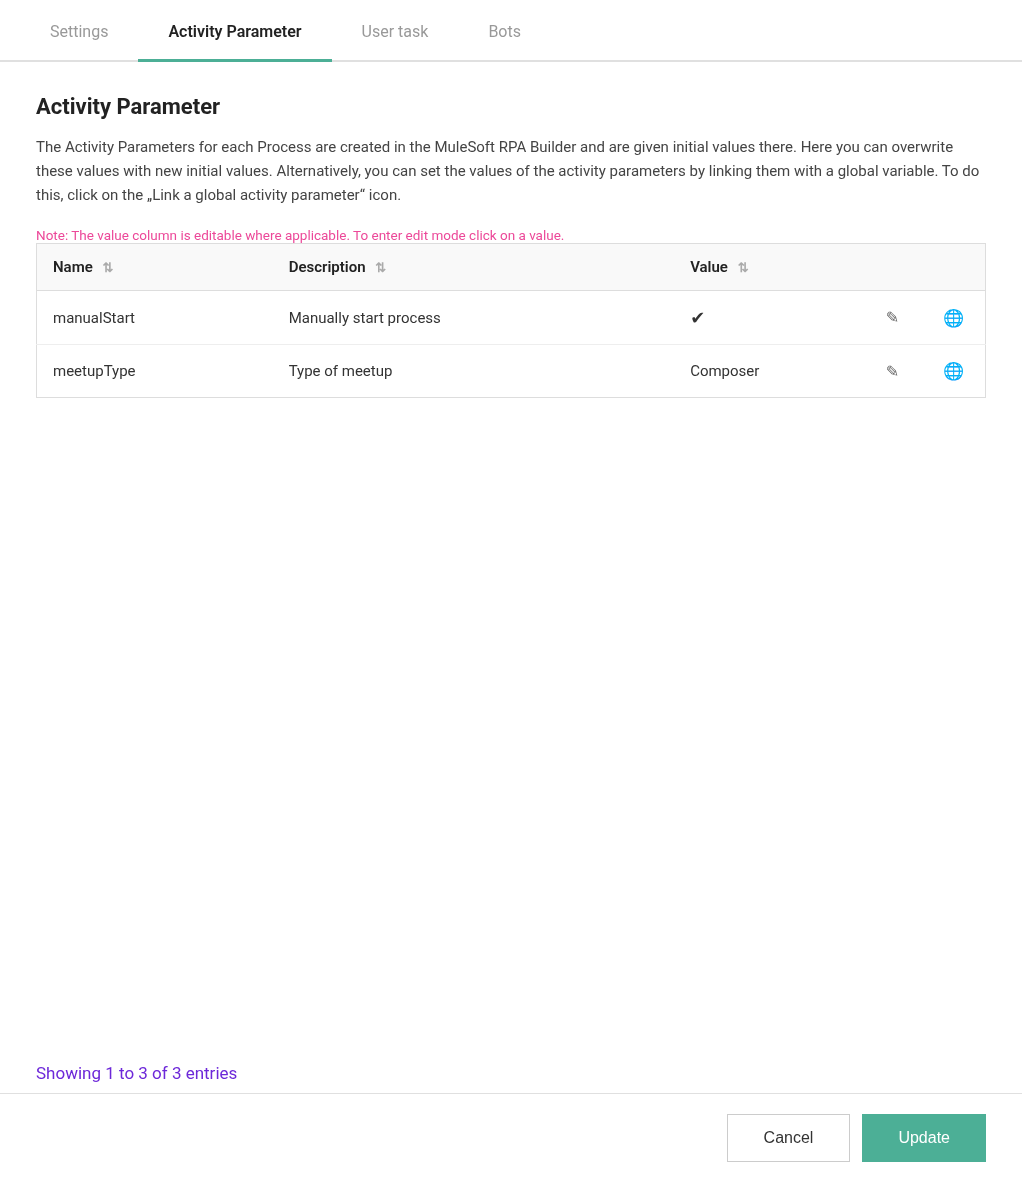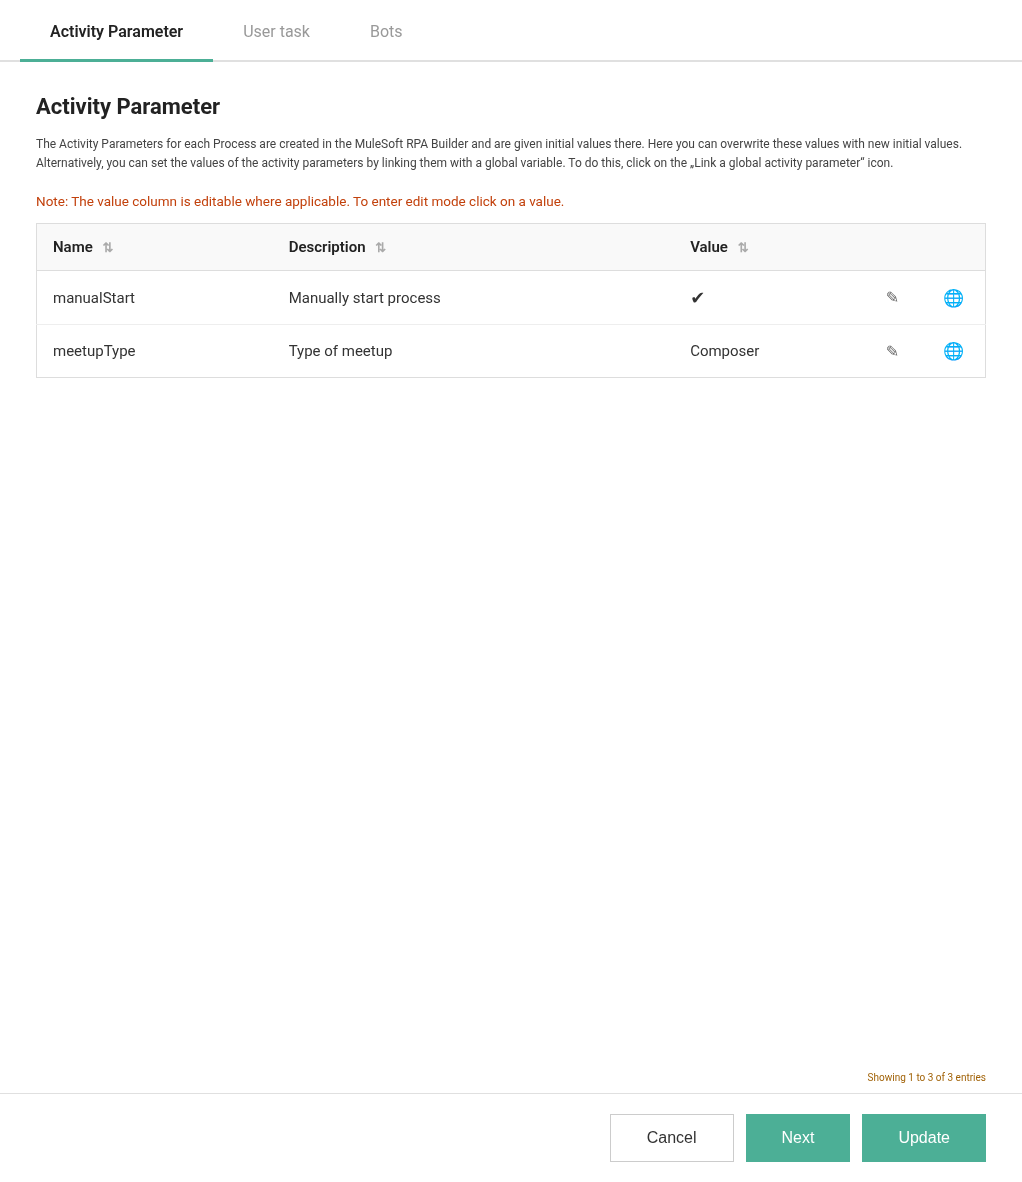--- a/index.html
+++ b/index.html
@@ -42,30 +42,29 @@
     }
 
     .section-title {
       font-size: 22px;
       font-weight: 700;
       margin-bottom: 16px;
       color: #222;
     }
 
     .section-desc {
-      font-size: 12px;
+      font-size: 15px;
       color: #444;
       line-height: 1.6;
       margin-bottom: 20px;
     }
 
     .note-text {
       font-size: 13.5px;
-      color: #c2410c;
-      margin-bottom: 14px;
+      color: #ec4899;
     }
 
     
     table {
       width: 100%;
       border-collapse: collapse;
       border: 1px solid #ddd;
       font-size: 15px;
     }
     thead tr {
@@ -110,23 +109,22 @@
     }
     .globe-icon {
       font-size: 17px;
       color: #888;
       cursor: pointer;
     }
 
     
     .entries-info {
       padding: 20px 36px 10px;
-      font-size: 10px;
-      color: #a16207;
-      text-align: right;
+      font-size: 17px;
+      color: #6d28d9;
     }
 
     
     .footer {
       border-top: 1px solid #e0e0e0;
       padding: 20px 36px;
       display: flex;
       justify-content: flex-end;
       gap: 12px;
       background: #fff;
@@ -147,20 +145,21 @@
     }
     .btn-teal {
       background: #4caf96;
       color: #fff;
     }
   </style>
 </head>
 <body>
 
 <div class="tabs">
+  <div class="tab">Settings</div>
   <div class="tab active">Activity Parameter</div>
   <div class="tab">User task</div>
   <div class="tab">Bots</div>
 </div>
 
 <div class="content">
   <div class="section-title">Activity Parameter</div>
   <div class="section-desc">The Activity Parameters for each Process are created in the MuleSoft RPA Builder and are given initial values there. Here you can overwrite these values with new initial values. Alternatively, you can set the values of the activity parameters by linking them with a global variable. To do this, click on the „Link a global activity parameter“ icon.</div>
   <div class="note-text">Note: The value column is editable where applicable. To enter edit mode click on a value.</div>
 
@@ -199,15 +198,14 @@
           <td class="col-global"><span class="globe-icon">🌐</span></td>
         </tr>
       </tbody>
   </table>
 </div>
 
 <div class="entries-info">Showing 1 to 3 of 3 entries</div>
 
 <div class="footer">
   <button class="btn btn-cancel">Cancel</button>
-  <button class="btn btn-teal">Next</button>
   <button class="btn btn-teal">Update</button>
 </div>
 
 </body></html>

